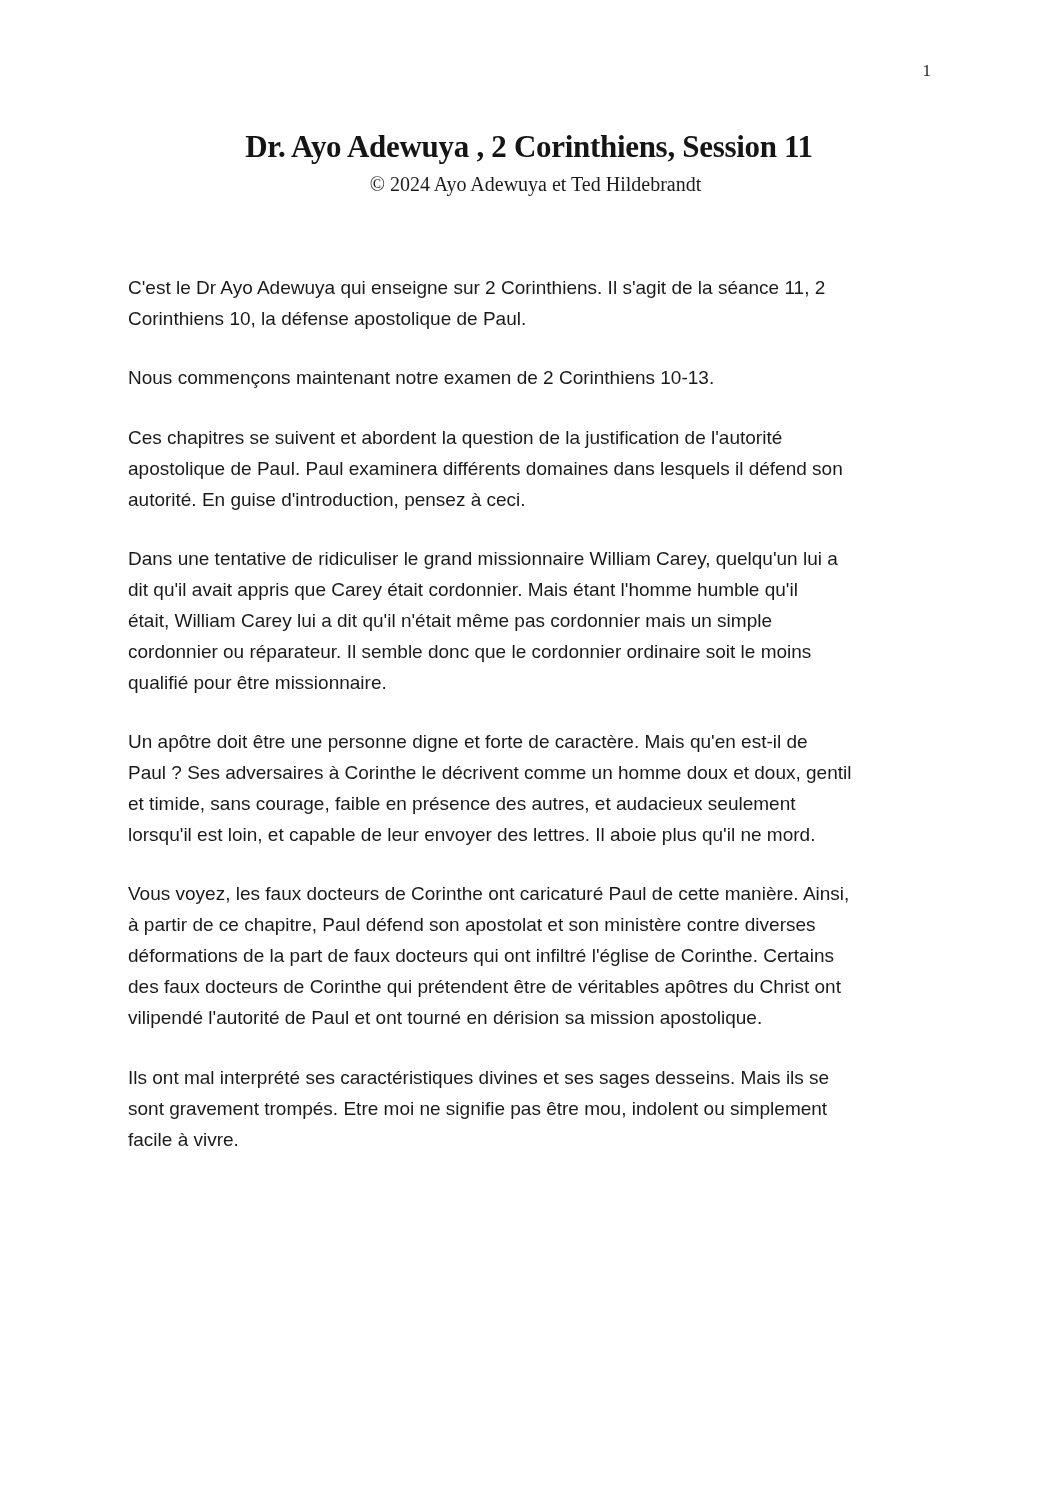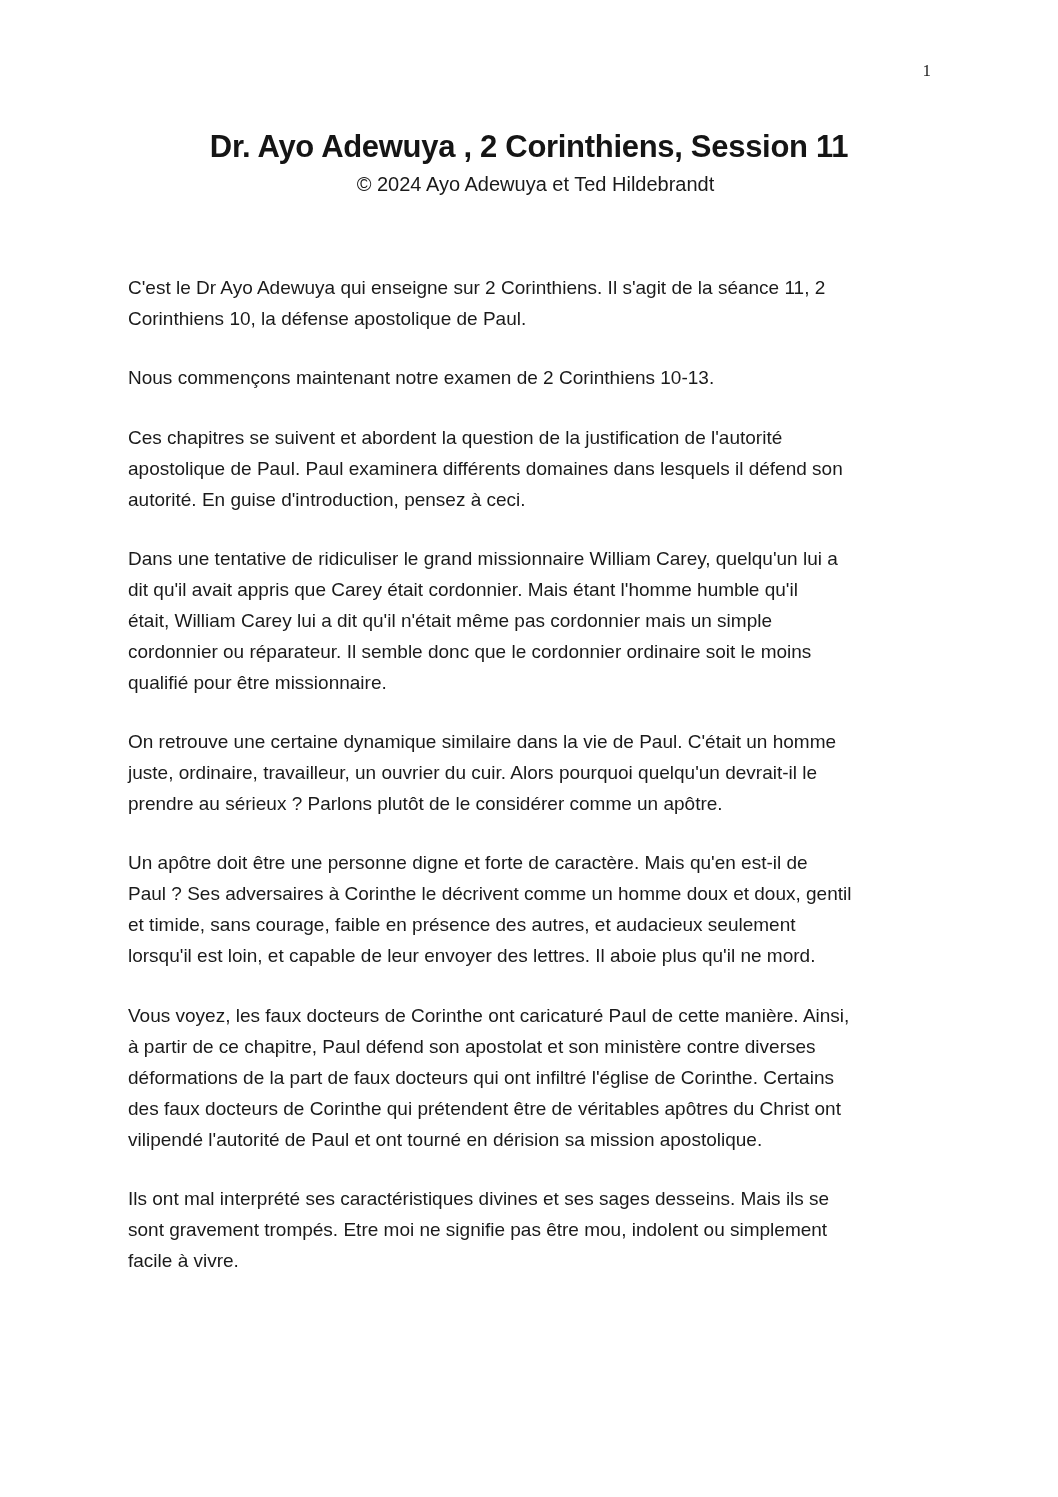--- a/index.html
+++ b/index.html
@@ -26,20 +26,21 @@
     font-size: 17px;
     line-height: 19px;
     color: #222222;
   }
   .title-block {
     position: absolute;
     top: 125px;
     left: 0;
     right: 0;
     text-align: center;
+    font-family: Liberation Serif, serif;
   }
   .title-line {
     font-size: 31px;
     font-weight: 700;
     line-height: 44px;
     letter-spacing: -0.3px;
     color: #151515;
   }
   .copyright {
     font-size: 20px;
@@ -79,23 +80,20 @@
 Corinthiens 10, la défense apostolique de Paul.</p>
       <p class="para">Nous commençons maintenant notre examen de 2 Corinthiens 10-13.</p>
       <p class="para">Ces chapitres se suivent et abordent la question de la justification de l'autorité
 apostolique de Paul. Paul examinera différents domaines dans lesquels il défend son
 autorité. En guise d'introduction, pensez à ceci.</p>
       <p class="para">Dans une tentative de ridiculiser le grand missionnaire William Carey, quelqu'un lui a
 dit qu'il avait appris que Carey était cordonnier. Mais étant l'homme humble qu'il
 était, William Carey lui a dit qu'il n'était même pas cordonnier mais un simple
 cordonnier ou réparateur. Il semble donc que le cordonnier ordinaire soit le moins
 qualifié pour être missionnaire.</p>
-      <p class="para">On retrouve une certaine dynamique similaire dans la vie de Paul. C'était un homme
-juste, ordinaire, travailleur, un ouvrier du cuir. Alors pourquoi quelqu'un devrait-il le
-prendre au sérieux ? Parlons plutôt de le considérer comme un apôtre.</p>
       <p class="para">Un apôtre doit être une personne digne et forte de caractère. Mais qu'en est-il de
 Paul ? Ses adversaires à Corinthe le décrivent comme un homme doux et doux, gentil
 et timide, sans courage, faible en présence des autres, et audacieux seulement
 lorsqu'il est loin, et capable de leur envoyer des lettres. Il aboie plus qu'il ne mord.</p>
       <p class="para">Vous voyez, les faux docteurs de Corinthe ont caricaturé Paul de cette manière. Ainsi,
 à partir de ce chapitre, Paul défend son apostolat et son ministère contre diverses
 déformations de la part de faux docteurs qui ont infiltré l'église de Corinthe. Certains
 des faux docteurs de Corinthe qui prétendent être de véritables apôtres du Christ ont
 vilipendé l'autorité de Paul et ont tourné en dérision sa mission apostolique.</p>
       <p class="para">Ils ont mal interprété ses caractéristiques divines et ses sages desseins. Mais ils se

